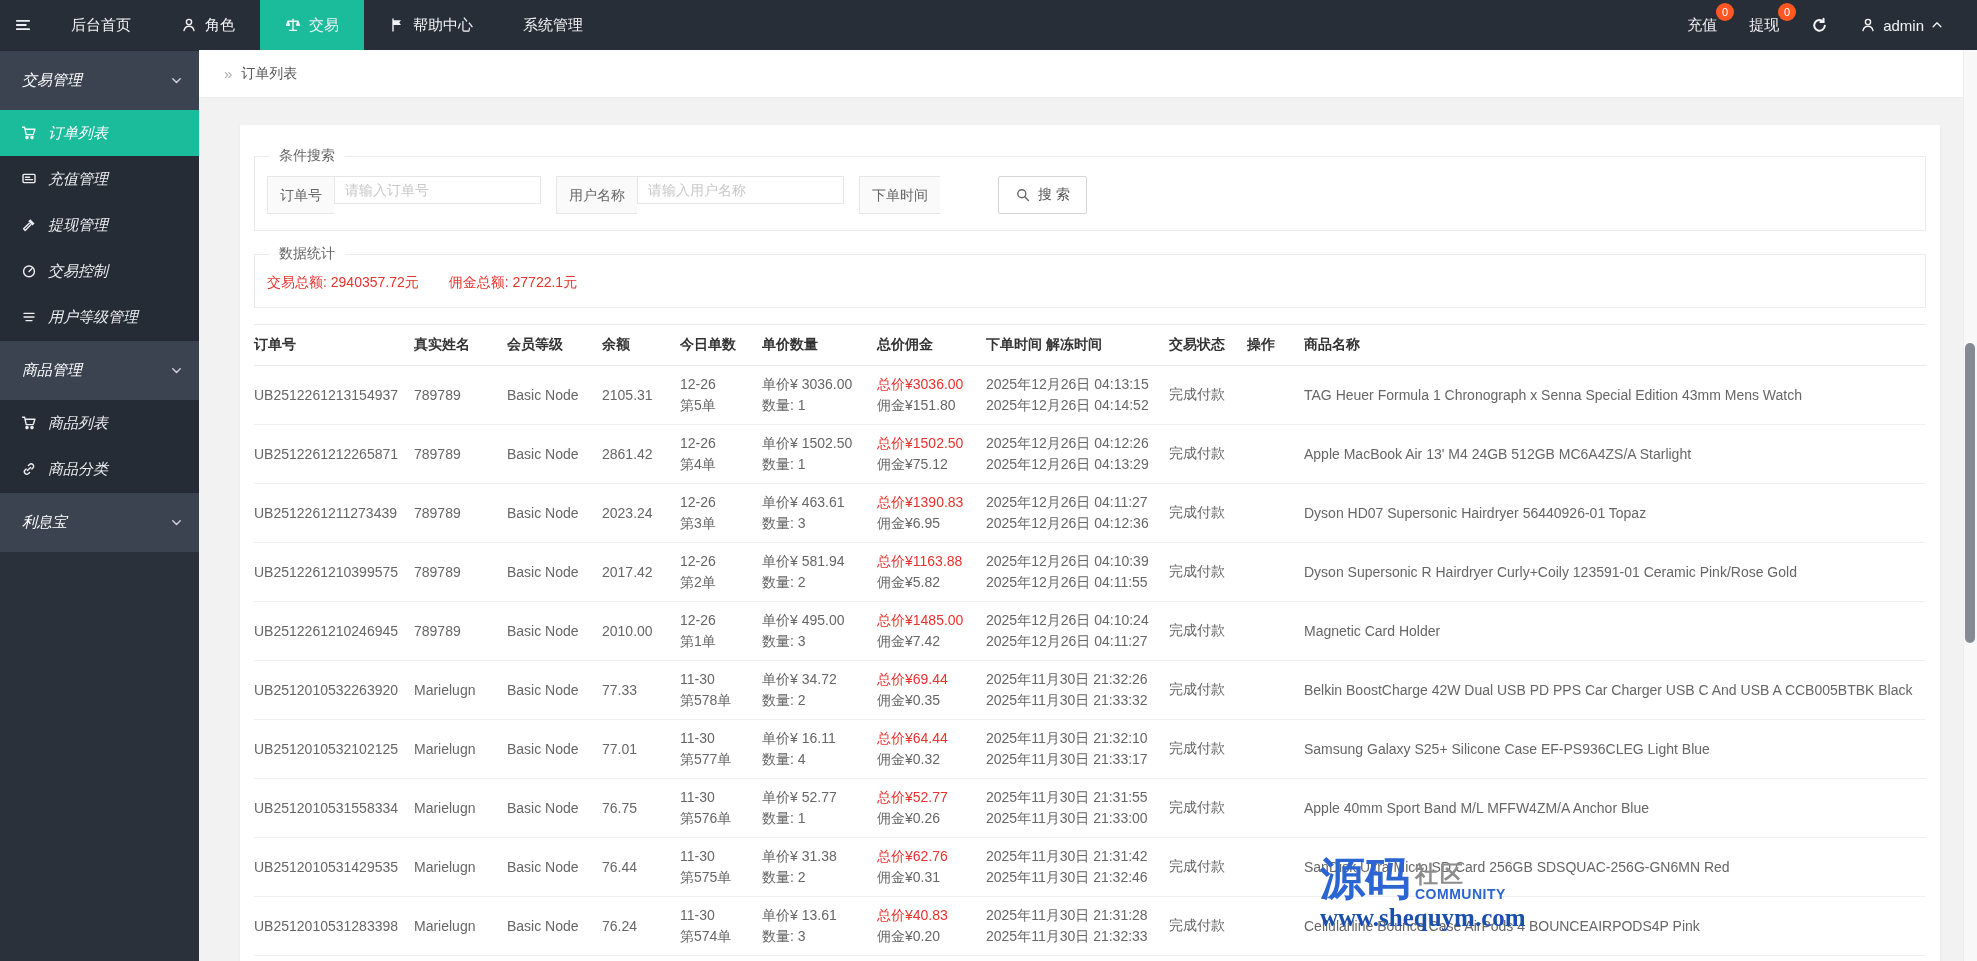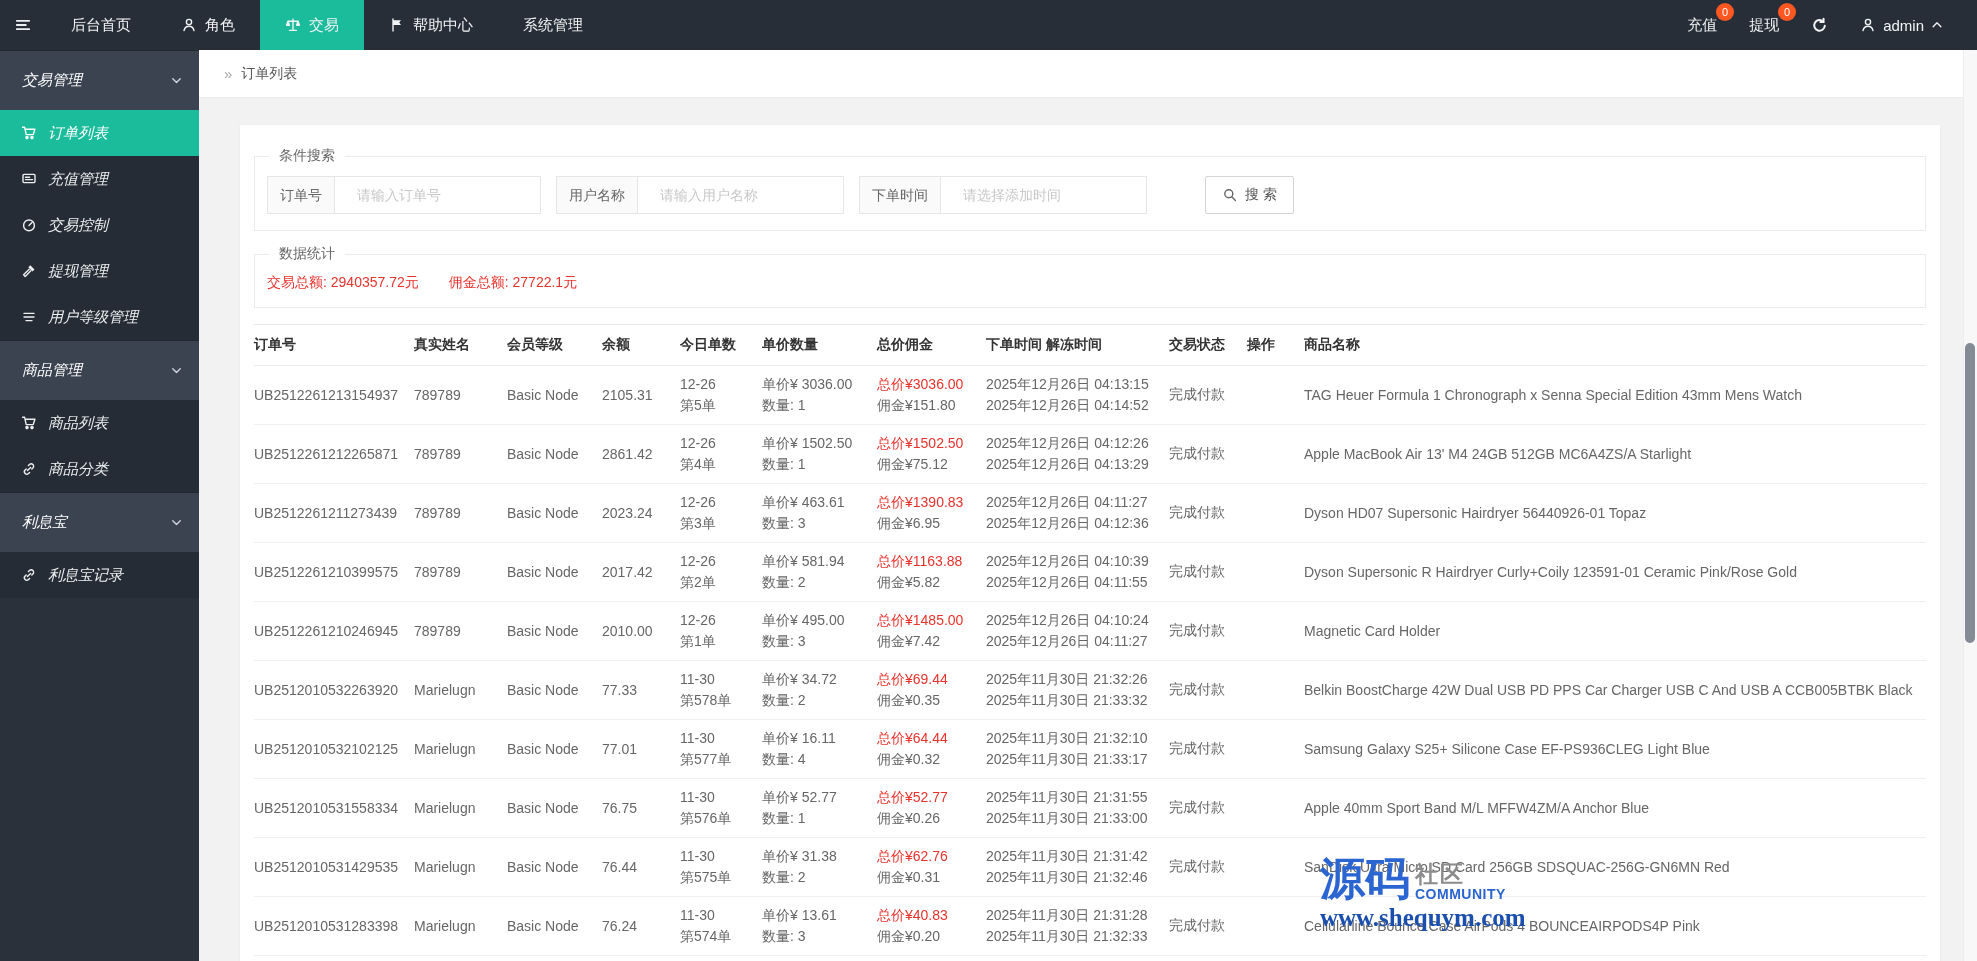--- a/index.html
+++ b/index.html
@@ -32,21 +32,21 @@
   .main { position:absolute; left:199px; top:50px; right:0; bottom:0; }
   .breadcrumb { height:48px; background:#fff; display:flex; align-items:center; padding-left:25px; gap:9px; font-size:14px; color:#555; border-bottom:1px solid #ececec; }
   .breadcrumb .sep { color:#a8a8a8; font-size:15px; }
   .content { position:absolute; top:48px; left:0; right:0; bottom:0; background:#f2f2f2; overflow:hidden; }
   .card { position:absolute; left:41px; right:37px; top:27px; height:1500px; background:#fff; box-shadow:0 1px 3px rgba(0,0,0,.06); padding:8px 14px; }
   fieldset.panel { border:1px solid #ebebeb; margin-top:14px; }
   fieldset.panel legend { margin-left:14px; padding:0 10px; font-size:14px; color:#666; }
   .filter-row { display:flex; align-items:center; gap:15px; padding:11px 12px 16px 12px; }
   .fg { display:flex; }
   .fg-label { height:38px; line-height:36px; padding:0 12px; background:#fafafa; border:1px solid #e6e6e6; border-right:none; font-size:14px; color:#666; white-space:nowrap; }
-  .fg-input { height:38px; width:207px; border:1px solid #e6e6e6; padding:0 22px; font-size:14px; color:#0f172a; outline:none; background:#fff; }
+  .fg-input { height:28px; width:207px; border:1px solid #e6e6e6; padding:0 10px; font-size:14px; color:#0f172a; outline:none; background:#fff; }
   .fg-input::placeholder { color:#c8c8c8; }
   .btn-search { height:38px; display:flex; align-items:center; gap:7px; padding:0 16px; background:#fff; border:1px solid #d4d4d4; border-radius:2px; font-size:14px; color:#555; cursor:pointer;margin-left:43px; }
   .btn-search .icon { color:#666; }
   .stats-row { padding:11px 12px 15px 12px; font-size:14px; display:flex; gap:30px; }
   .stat { color:#e8322c; }
   
   table.grid { width:100%; border-collapse:collapse; table-layout:fixed; margin-top:16px; }
   table.grid th { text-align:left; font-size:14px; color:#333; font-weight:700; padding:11px 8px 11px 0; border-top:1px solid #e9e9e9; border-bottom:1px solid #e9e9e9; white-space:nowrap; }
   table.grid td { font-size:14px; color:#666; padding:8px 8px 8px 0; border-bottom:1px solid #efefef; height:59px; vertical-align:middle; white-space:nowrap; }
   td.wrap { white-space:normal; }
@@ -170,34 +170,34 @@
           <svg width="16" height="16" viewBox="0 0 16 16" fill="none" stroke="currentColor" stroke-width="1.4" stroke-linecap="round" stroke-linejoin="round">
             <rect x="2" y="3.4" width="12" height="8.2" rx="1"></rect>
             <path d="M4.4 6.2h4.2M4.4 8.6h7.2"></path>
           </svg>
         </span>
         <span>充值管理</span>
       </div>
       <div class="side-item">
         <span class="icon ">
           <svg width="16" height="16" viewBox="0 0 16 16" fill="none" stroke="currentColor" stroke-width="1.4" stroke-linecap="round" stroke-linejoin="round">
-            <circle cx="8" cy="8.4" r="5.4"></circle>
-            <path d="M8 8.4l3-3"></path>
-          </svg>
-        </span>
-        <span>交易控制</span>
+            <path d="M9.3 2.3l4.2 4.2-2 2-4.2-4.2z" fill="currentColor" stroke="none"></path>
+            <path d="M8.2 6.2 2.6 11.8l1.6 1.6 5.6-5.6"></path>
+          </svg>
+        </span>
+        <span>提现管理</span>
       </div>
       <div class="side-item">
         <span class="icon ">
           <svg width="16" height="16" viewBox="0 0 16 16" fill="none" stroke="currentColor" stroke-width="1.4" stroke-linecap="round" stroke-linejoin="round">
-            <path d="M9.3 2.3l4.2 4.2-2 2-4.2-4.2z" fill="currentColor" stroke="none"></path>
-            <path d="M8.2 6.2 2.6 11.8l1.6 1.6 5.6-5.6"></path>
-          </svg>
-        </span>
-        <span>提现管理</span>
+            <circle cx="8" cy="8.4" r="5.4"></circle>
+            <path d="M8 8.4l3-3"></path>
+          </svg>
+        </span>
+        <span>交易控制</span>
       </div>
       <div class="side-item">
         <span class="icon ">
           <svg width="16" height="16" viewBox="0 0 16 16" fill="none" stroke="currentColor" stroke-width="1.4" stroke-linecap="round" stroke-linejoin="round">
             <path d="M3 4.4h10M3 8h10M5 11.6h6"></path>
           </svg>
         </span>
         <span>用户等级管理</span>
       </div>
       <div class="side-group">
@@ -227,29 +227,20 @@
         </span>
         <span>商品分类</span>
       </div>
       <div class="side-group">
         <span>利息宝</span>
         <span class="icon chev">
           <svg width="13" height="13" viewBox="0 0 14 14" fill="none" stroke="currentColor" stroke-width="1.5" stroke-linecap="round" stroke-linejoin="round">
             <path d="M3 5.2 7 9.2 11 5.2"></path>
           </svg>
         </span>
-      </div>
-      <div class="side-item">
-        <span class="icon ">
-          <svg width="16" height="16" viewBox="0 0 16 16" fill="none" stroke="currentColor" stroke-width="1.4" stroke-linecap="round" stroke-linejoin="round">
-            <path d="M6.4 9.6l3.2-3.2"></path>
-            <path d="M7.4 4.6l1.1-1.1a2.4 2.4 0 0 1 3.4 3.4L10.8 8M8.6 11.4l-1.1 1.1A2.4 2.4 0 0 1 4.1 9.1L5.2 8"></path>
-          </svg>
-        </span>
-        <span>利息宝记录</span>
       </div>
     </div>
 
   <div class="main">
     <div class="breadcrumb">
       <span class="sep">»</span>
       <span>订单列表</span>
     </div>
     <div class="content">
       <div class="card">
@@ -260,21 +251,20 @@
               <div class="fg">
                 <span class="fg-label">订单号</span>
                 <input class="fg-input" type="text" placeholder="请输入订单号" style="">
               </div>
               <div class="fg">
                 <span class="fg-label">用户名称</span>
                 <input class="fg-input" type="text" placeholder="请输入用户名称" style="">
               </div>
               <div class="fg">
                 <span class="fg-label">下单时间</span>
-                <input class="fg-input" type="text" placeholder="请选择添加时间" style="">
               </div>
               <button class="btn-search">
                 <span class="icon ">
                   <svg width="16" height="16" viewBox="0 0 16 16" fill="none" stroke="currentColor" stroke-width="1.4" stroke-linecap="round" stroke-linejoin="round">
                     <circle cx="6.8" cy="6.8" r="4"></circle>
                     <path d="M9.8 9.8l3.6 3.6"></path>
                   </svg>
                 </span>
                 <span>搜 索</span>
               </button>

